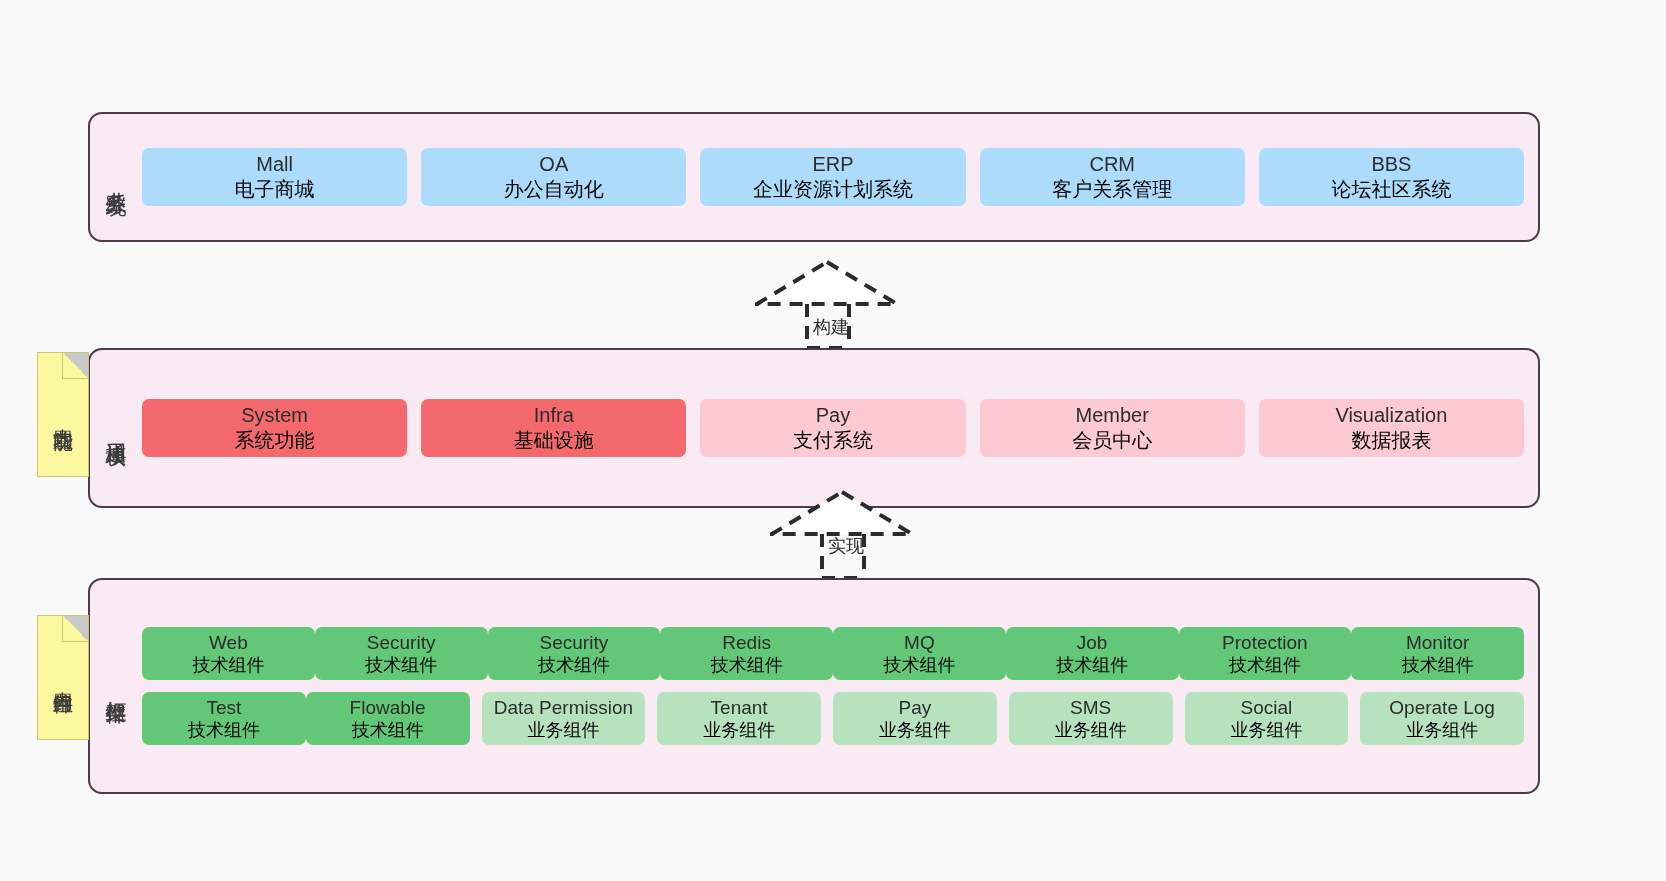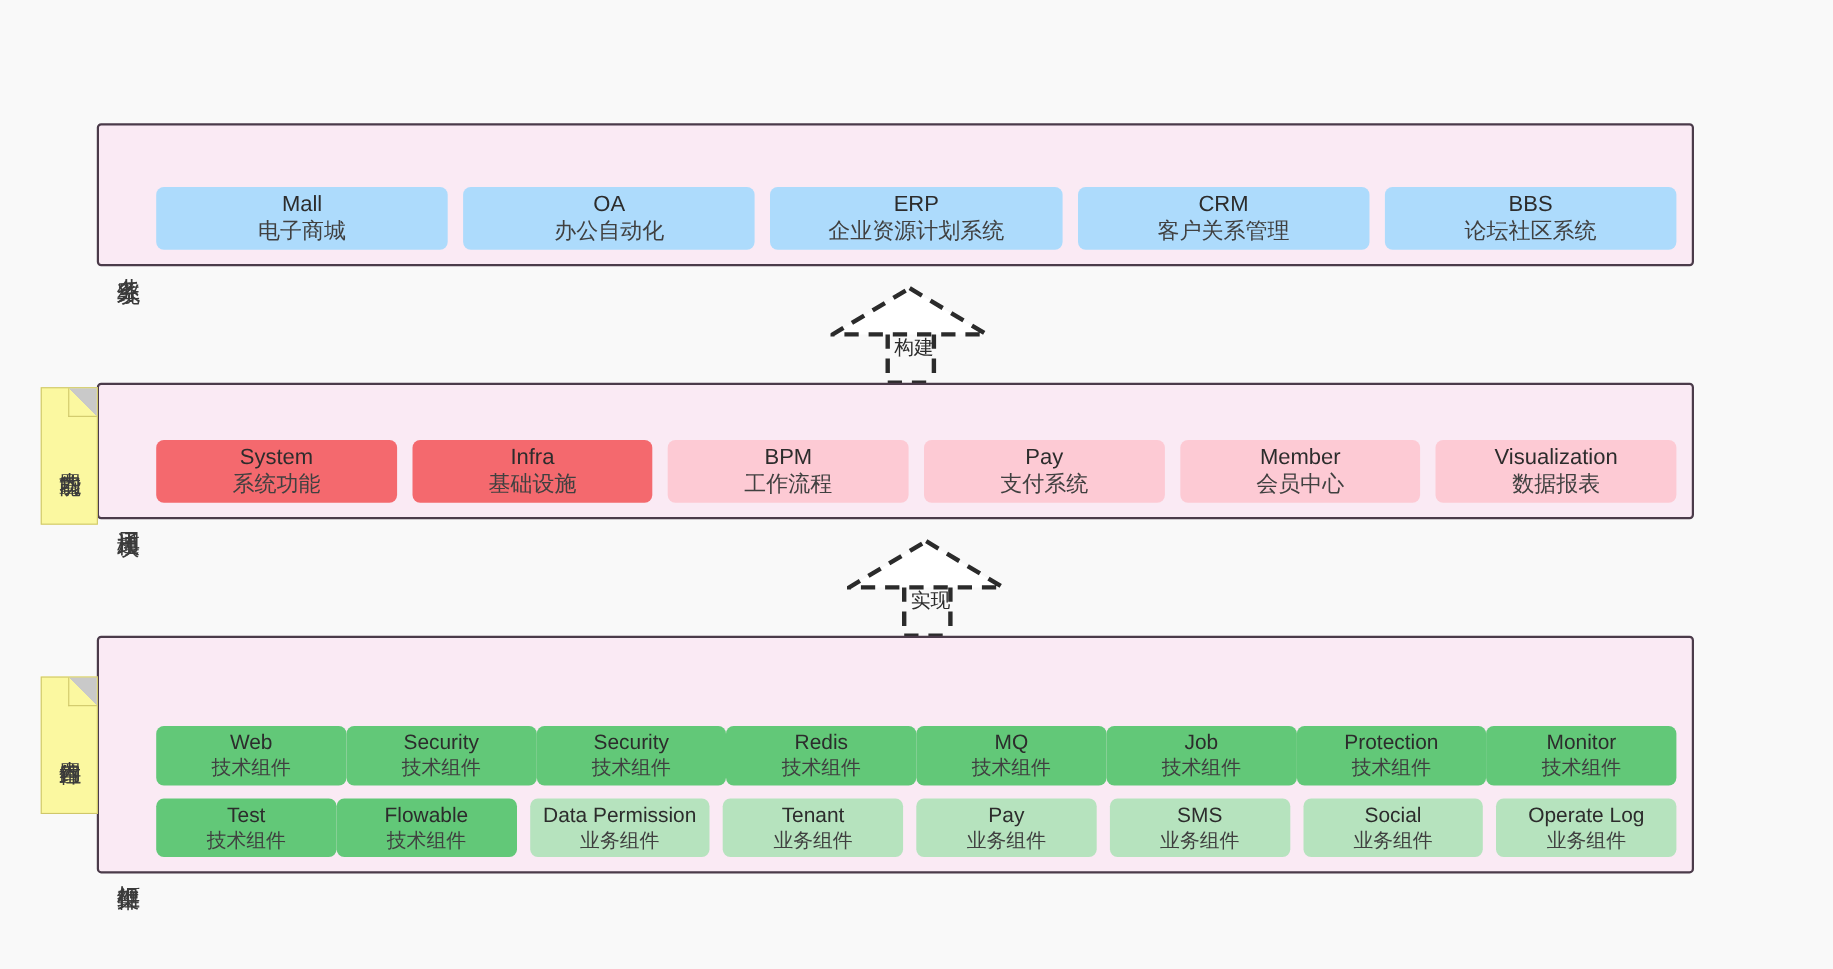--- a/index.html
+++ b/index.html
@@ -21,24 +21,24 @@
     left: 0; top: 0;
     width: 1666px;
     height: 881px;
   }
 
   
   .layer {
     position: absolute;
     background: #faeaf4;
     border: 2px solid #4b3b4a;
-    border-radius: 4px;
-    box-sizing: border-box;
-    display: flex;
-    align-items: flex-end;
+    border-radius: 14px;
+    box-sizing: border-box;
+    display: flex;
+    align-items: center;
   }
   .layer-title {
     width: 52px;
     flex: 0 0 52px;
     display: flex;
     align-items: center;
     justify-content: center;
     font-size: 21px;
     line-height: 1.14;
     letter-spacing: 1px;
@@ -81,21 +81,21 @@
     padding: 4px 6px;
   }
   .card .t1 {
     font-size: 20px;
     line-height: 1.22;
     color: #2c2c2c;
   }
   .card .t2 {
     font-size: 19px;
     line-height: 1.24;
-    color: #404040;
+    color: #000000;
   }
   .card.blue   { background: #addbfc; }
   .card.red    { background: #f4696e; }
   .card.pink   { background: #fdcad4; }
   .card.green  { background: #62c878; }
   .card.lgreen { background: #b6e3be; margin-left: 12px; }
 
   .bus-card .t1, .bus-card .t2 { font-size: 20px; }
   .comp-card .t1 { font-size: 19px; }
   .comp-card .t2 { font-size: 18px; }
@@ -182,41 +182,37 @@
     </div>
   </div>
 
   <div class="arrow-wrap" style="left:755px; top:258px; width:150px; height:92px;">
     <svg width="150" height="92" viewBox="0 0 150 92">
 
       <path d="M 72 4 L 142 46 L 2 46 Z" fill="#ffffff" stroke="#2b2b2b" stroke-width="4" stroke-dasharray="13,9" stroke-linejoin="miter"></path>
 
       <path d="M 52 46 L 52 90 M 94 46 L 94 90 M 52 90 L 94 90" fill="none" stroke="#2b2b2b" stroke-width="4" stroke-dasharray="13,9"></path>
     </svg>
-    <div class="arrow-label" style="left:58px; top:46px;">构建</div>
-  </div>
-
-  <div class="layer" style="left:88px; top:348px; width:1452px; height:124px;">
+    <div class="arrow-label" style="left:58px; top:57px;">构建</div>
+  </div>
+
+  <div class="layer" style="left:88px; top:348px; width:1452px; height:160px;">
     <div class="layer-title">通用模块</div>
     <div class="layer-body">
 
       <div class="card red bus-card">
         <div class="t1">System</div>
         <div class="t2">系统功能</div>
       </div>
 
       <div class="card red bus-card">
         <div class="t1">Infra</div>
         <div class="t2">基础设施</div>
       </div>
 
-      <div class="card pink bus-card">
-        <div class="t1">BPM</div>
-        <div class="t2">工作流程</div>
-      </div>
 
       <div class="card pink bus-card">
         <div class="t1">Pay</div>
         <div class="t2">支付系统</div>
       </div>
 
       <div class="card pink bus-card">
         <div class="t1">Member</div>
         <div class="t2">会员中心</div>
       </div>

